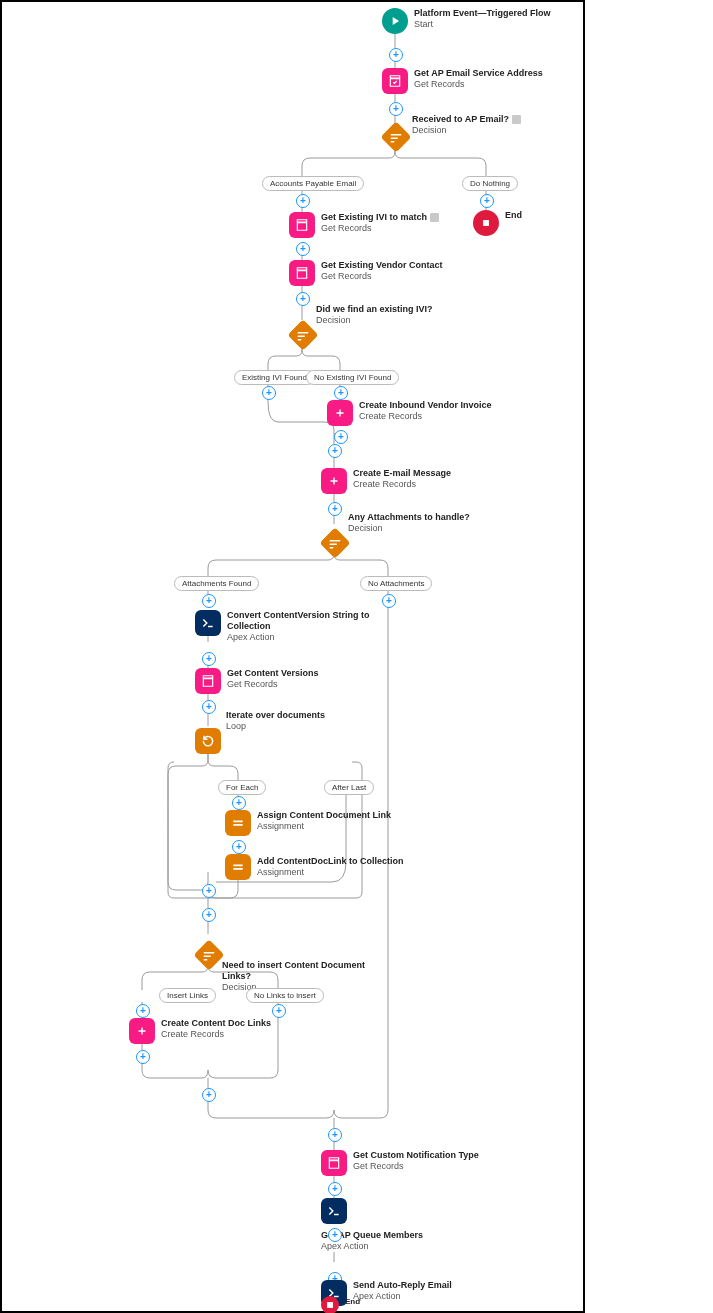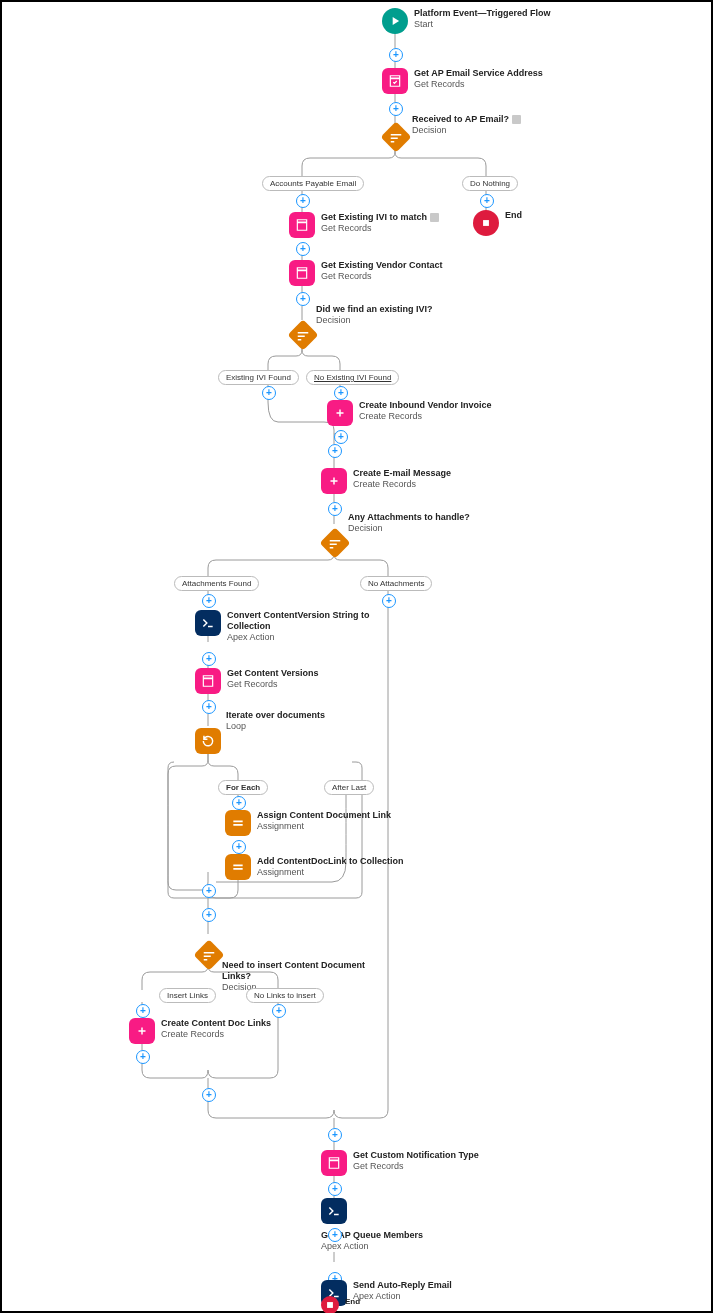--- a/index.html
+++ b/index.html
@@ -1,16 +1,16 @@
 <!DOCTYPE html>
 <html><head>
 <meta charset="utf-8">
 <style>
   html,body{margin:0;padding:0;background:#fff;font-family:-apple-system,BlinkMacSystemFont,"Segoe UI",Arial,sans-serif;}
-  .canvas{position:relative;width:713px;height:1313px;border:2px solid #000;box-sizing:border-box;}
+  .canvas{position:relative;width:585px;height:1313px;border:2px solid #000;box-sizing:border-box;}
   
   svg.wires{position:absolute;left:0;top:0;width:100%;height:100%;pointer-events:none;}
   svg.wires path{fill:none;stroke:#9a9a9a;stroke-width:1;}
   
   .node{position:absolute;display:flex;align-items:flex-start;gap:6px;}
   .icon{width:26px;height:26px;border-radius:6px;display:flex;align-items:center;justify-content:center;flex-shrink:0;}
   .icon svg{width:14px;height:14px;fill:#fff;}
   .lbl{font-size:9px;line-height:11px;color:#222;max-width:160px;}
   .lbl .t{font-weight:700;display:flex;align-items:center;gap:3px;}
   .lbl .s{color:#555;}
@@ -205,22 +205,22 @@
       <div class="s">Decision</div>
 </div>
 <div class="decnode" style="left:288px;top:320px;">
   <div class="icon c-dec">
         <svg viewBox="0 0 24 24">
           <path d="M3 8h18M3 14h12M3 20h6" stroke="#fff" stroke-width="2.5" fill="none"></path>
         </svg>
       </div>
 </div>
 
-<div class="pill" style="left:216px;top:368px;">Existing IVI Found</div>
-<div class="pill" style="left:304px;top:368px;text-decoration:underline;">No Existing IVI Found</div>
+<div class="pill" style="left:232px;top:368px;">Existing IVI Found</div>
+<div class="pill" style="left:304px;top:368px;">No Existing IVI Found</div>
 <div class="add" style="left:260px;top:384px;">+</div>
 <div class="add" style="left:332px;top:384px;">+</div>
 
 <div class="node" style="left:325px;top:398px;justify-content:center;">
   <div class="icon c-create">
         <svg viewBox="0 0 24 24">
           <path d="M12 6v12M6 12h12" stroke="#fff" stroke-width="2.5" fill="none"></path>
         </svg>
       </div>
   <div class="lbl">
@@ -292,21 +292,21 @@
       <div class="s">Loop</div>
 </div>
 <div class="node" style="left:193px;top:726px;">
   <div class="icon c-loop">
         <svg viewBox="0 0 24 24">
           <path d="M4 12a8 8 0 1 0 3-6l-2 3M5 3v6h6" stroke="#fff" stroke-width="2.5" fill="none"></path>
         </svg>
       </div>
 </div>
 
-<div class="pill" style="left:216px;top:778px;font-weight:bold;">For Each</div>
+<div class="pill" style="left:216px;top:778px;">For Each</div>
 <div class="pill" style="left:322px;top:778px;">After Last</div>
 <div class="add" style="left:230px;top:794px;">+</div>
 
 <div class="node" style="left:223px;top:808px;">
   <div class="icon c-assign">
         <svg viewBox="0 0 24 24">
           <path d="M4 9h16M4 15h16" stroke="#fff" stroke-width="3" fill="none"></path>
         </svg>
       </div>
   <div class="lbl">

